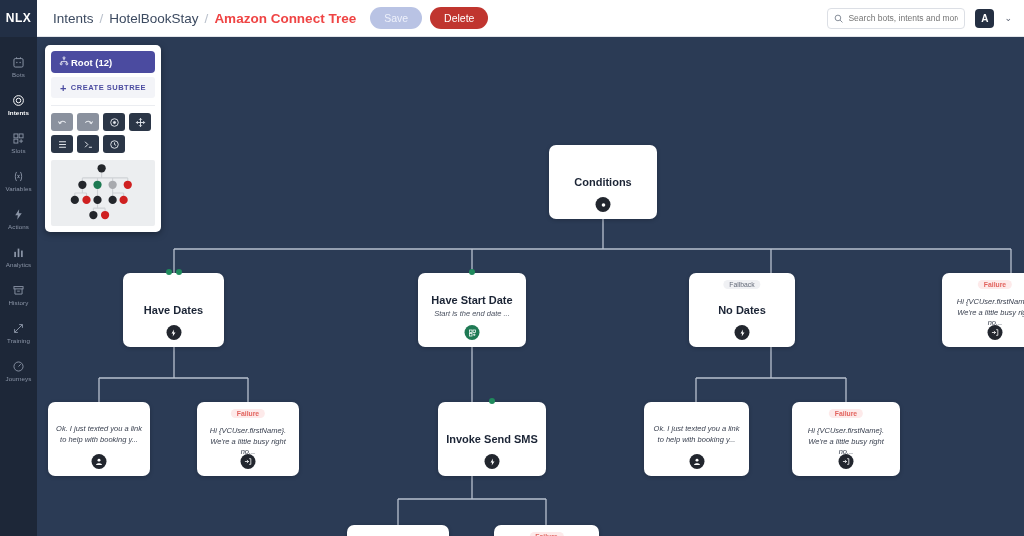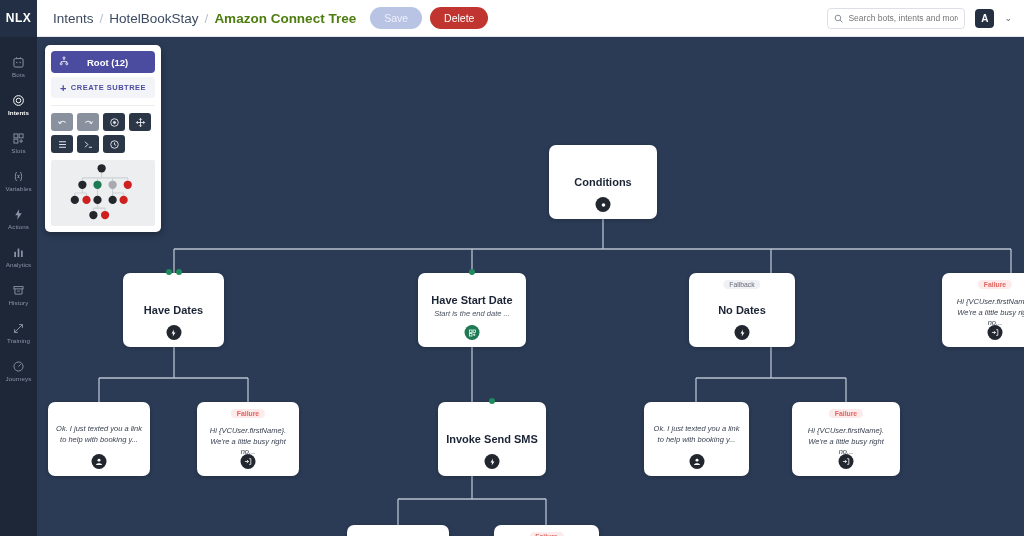--- a/index.html
+++ b/index.html
@@ -21,21 +21,21 @@
     width: 37px; height: 37px; background: #222f45;
     display: flex; align-items: center; justify-content: center;
     color: #ffffff; font-size: 12px; font-weight: bold; letter-spacing: .5px;
   }
   .breadcrumb {
     margin-left: 16px; font-size: 13.5px; color: #2f3a4d;
     display: flex; align-items: center; gap: 6px; white-space: nowrap;
   }
   .crumb { color: #3c4a60; }
   .crumb-sep { color: #b9c0cb; }
-  .crumb-current { font-weight: bold; color: #4d7c0f; text-align: right; }
+  .crumb-current { font-weight: bold; color: #ef4444; text-align: right; }
   .btn {
     border: none; border-radius: 12px; font-size: 10.5px;
     padding: 5px 14px; cursor: pointer; color: #fff;
   }
   .btn-save { background: #b9c3e4; color: #eef1fb; margin-left: 14px; }
   .btn-delete { background: #c0352f; margin-left: 8px; }
   .topbar-right {
     margin-left: auto; display: flex; align-items: center; gap: 10px;
     padding-right: 12px;
   }
@@ -75,21 +75,21 @@
   }
 
   
   .panel {
     position: absolute; left: 8px; top: 8px; width: 116px;
     background: #ffffff; border-radius: 5px; padding: 6px;
     box-shadow: 0 2px 7px rgba(0,0,0,.35); z-index: 20;
   }
   .root-chip {
     background: #4b4ba0; color: #fff; border-radius: 4px; height: 22px;
-    display: flex; align-items: center; gap: 18px; padding: 0 8px;
+    display: flex; align-items: center; gap: 2px; padding: 0 8px;
     font-size: 9.5px; font-weight: bold; cursor: pointer;
   }
   .create-sub {
     height: 21px; margin-top: 4px; border-radius: 3px; background: #f3f4f8;
     display: flex; align-items: center; justify-content: center; gap: 4px;
     color: #4b4ba0; font-size: 7.5px; font-weight: bold; letter-spacing: .5px;
     cursor: pointer;
   }
   .tool-grid {
     margin-top: 7px; padding-top: 7px; border-top: 1px solid #ebedf1;

